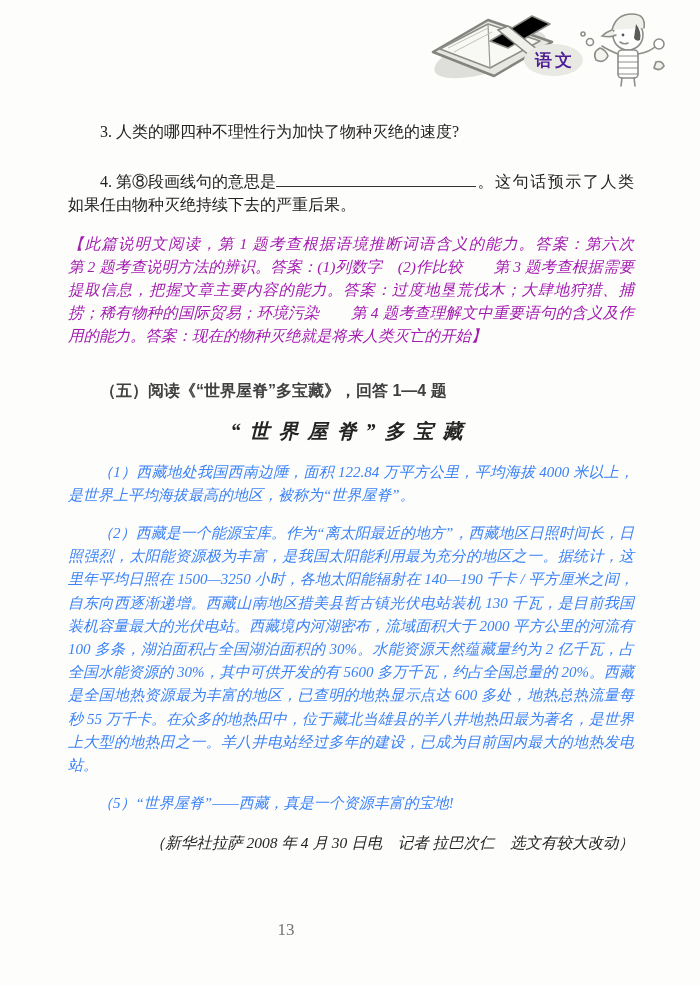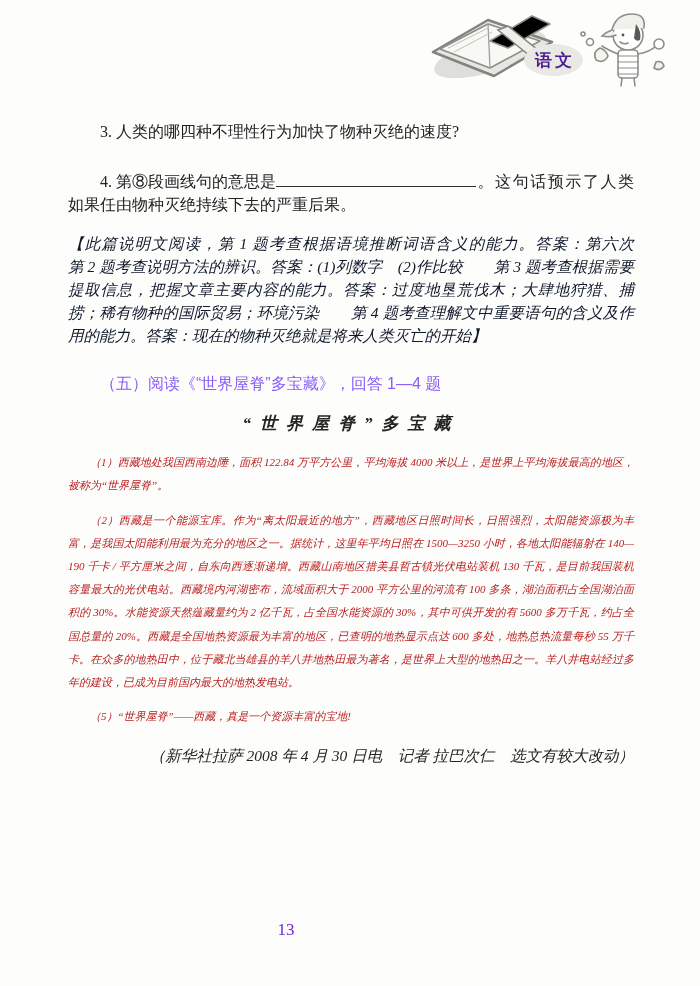--- a/index.html
+++ b/index.html
@@ -28,44 +28,44 @@
   .kai{font-style:italic;}
   .q3{margin-top:120px; text-indent:2em;}
   .q4{margin-top:27px; text-align:justify;}
   .q4 .lead{display:inline-block; text-indent:2em;}
   .blank{
     display:inline-block; width:200px; height:15px;
     border-bottom:1px solid #333330; vertical-align:baseline;
   }
   .note{
     margin-top:9px; font-size:15.5px; line-height:23px;
-    text-align:justify; color:#0f172a;
+    text-align:justify; color:#a21caf;
   }
   .sec-heading{
-    margin-top:25px; text-indent:2em;
-    font-family:"Liberation Sans", sans-serif; font-weight:normal;
-    font-size:16px; line-height:23px; color:#8b5cf6;
+    margin-top:32px; text-indent:2em;
+    font-family:"Liberation Sans", sans-serif; font-weight:bold;
+    font-size:16px; line-height:23px; color:#404040;
   }
   .art-title{
     margin-top:7px; text-align:center;
-    font-size:17px; font-weight:bold; font-style:italic;
+    font-size:20px; font-weight:bold; font-style:italic;
     letter-spacing:9px; line-height:26px; color:#242422;
   }
   .para{
-    font-size:11px; line-height:23.2px;
-    text-align:justify; text-indent:2em; color:#b91c1c;
+    font-size:15px; line-height:23.2px;
+    text-align:justify; text-indent:2em; color:#3b82f6;
   }
   .para.first{margin-top:4px;}
   .byline{
     font-size:15.5px; line-height:23px; text-align:right;
     font-style:italic; color:#242422;
   }
   .page-number{
     position:absolute; left:0; top:920px; width:572px;
-    text-align:center; font-size:17px; color:#6d28d9;font-family:Liberation Serif, serif;
+    text-align:center; font-size:17px; color:#737373;font-family:Liberation Serif, serif;
   }
 </style>
 </head>
 <body>
 
 <div class="page">
 
   <div class="header-art">
     <svg class="book-art" width="130" height="92" viewBox="0 0 130 92" aria-hidden="true">
       <ellipse cx="62" cy="52" rx="58" ry="18" fill="#dededa" transform="rotate(-17 62 52)"></ellipse>

